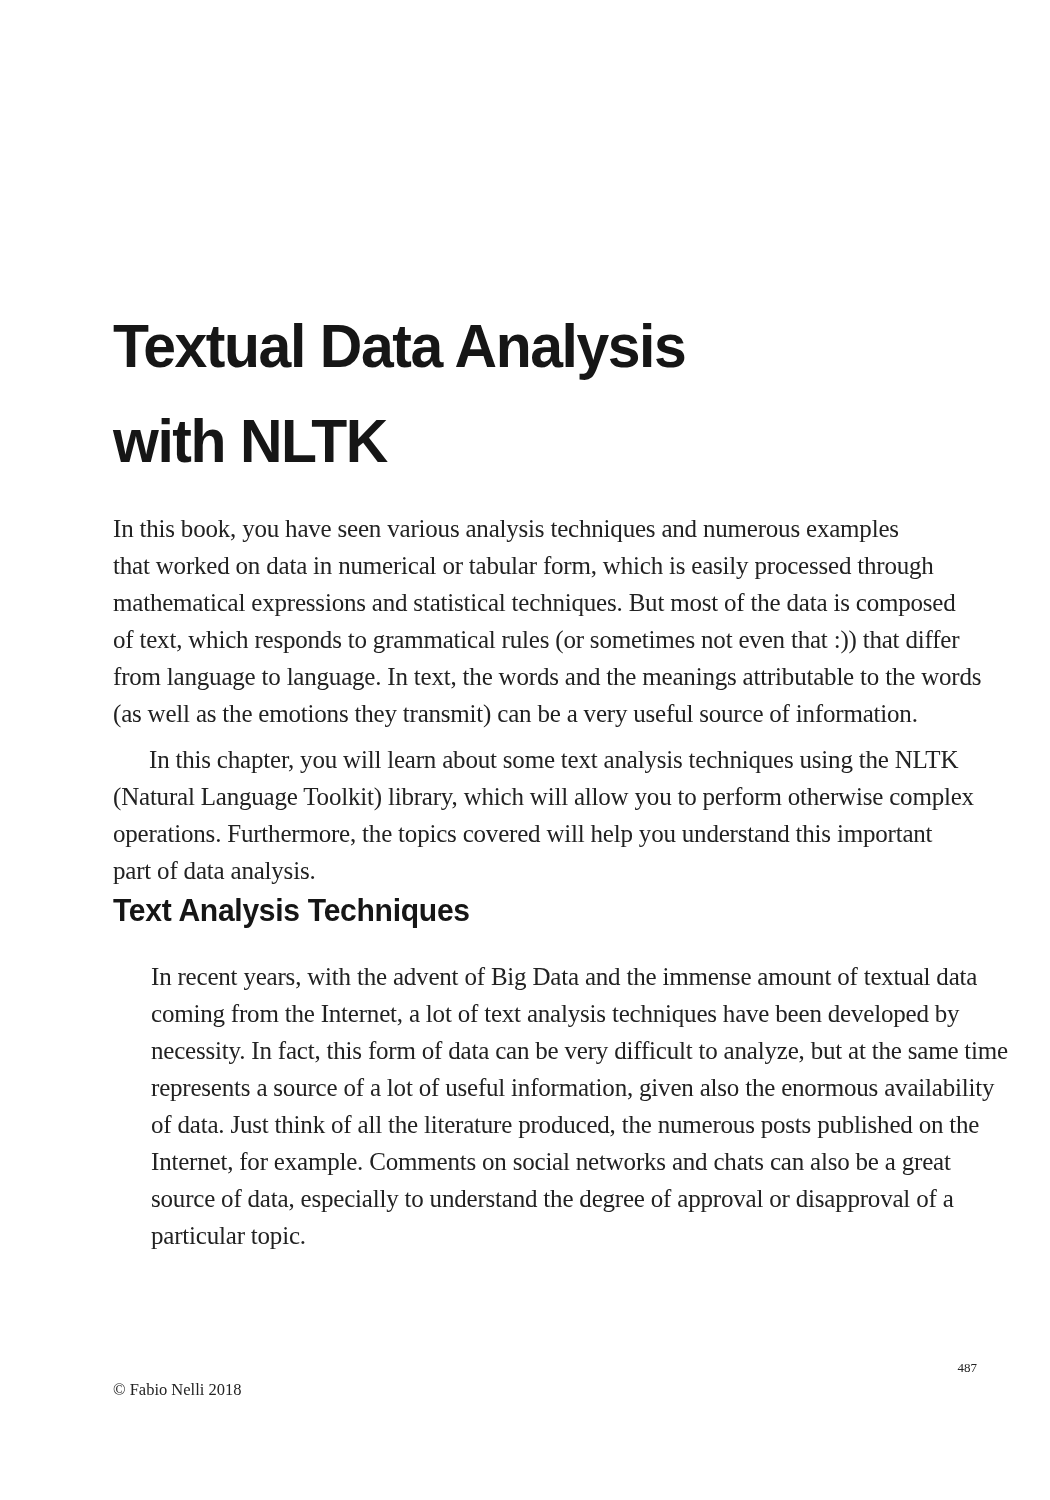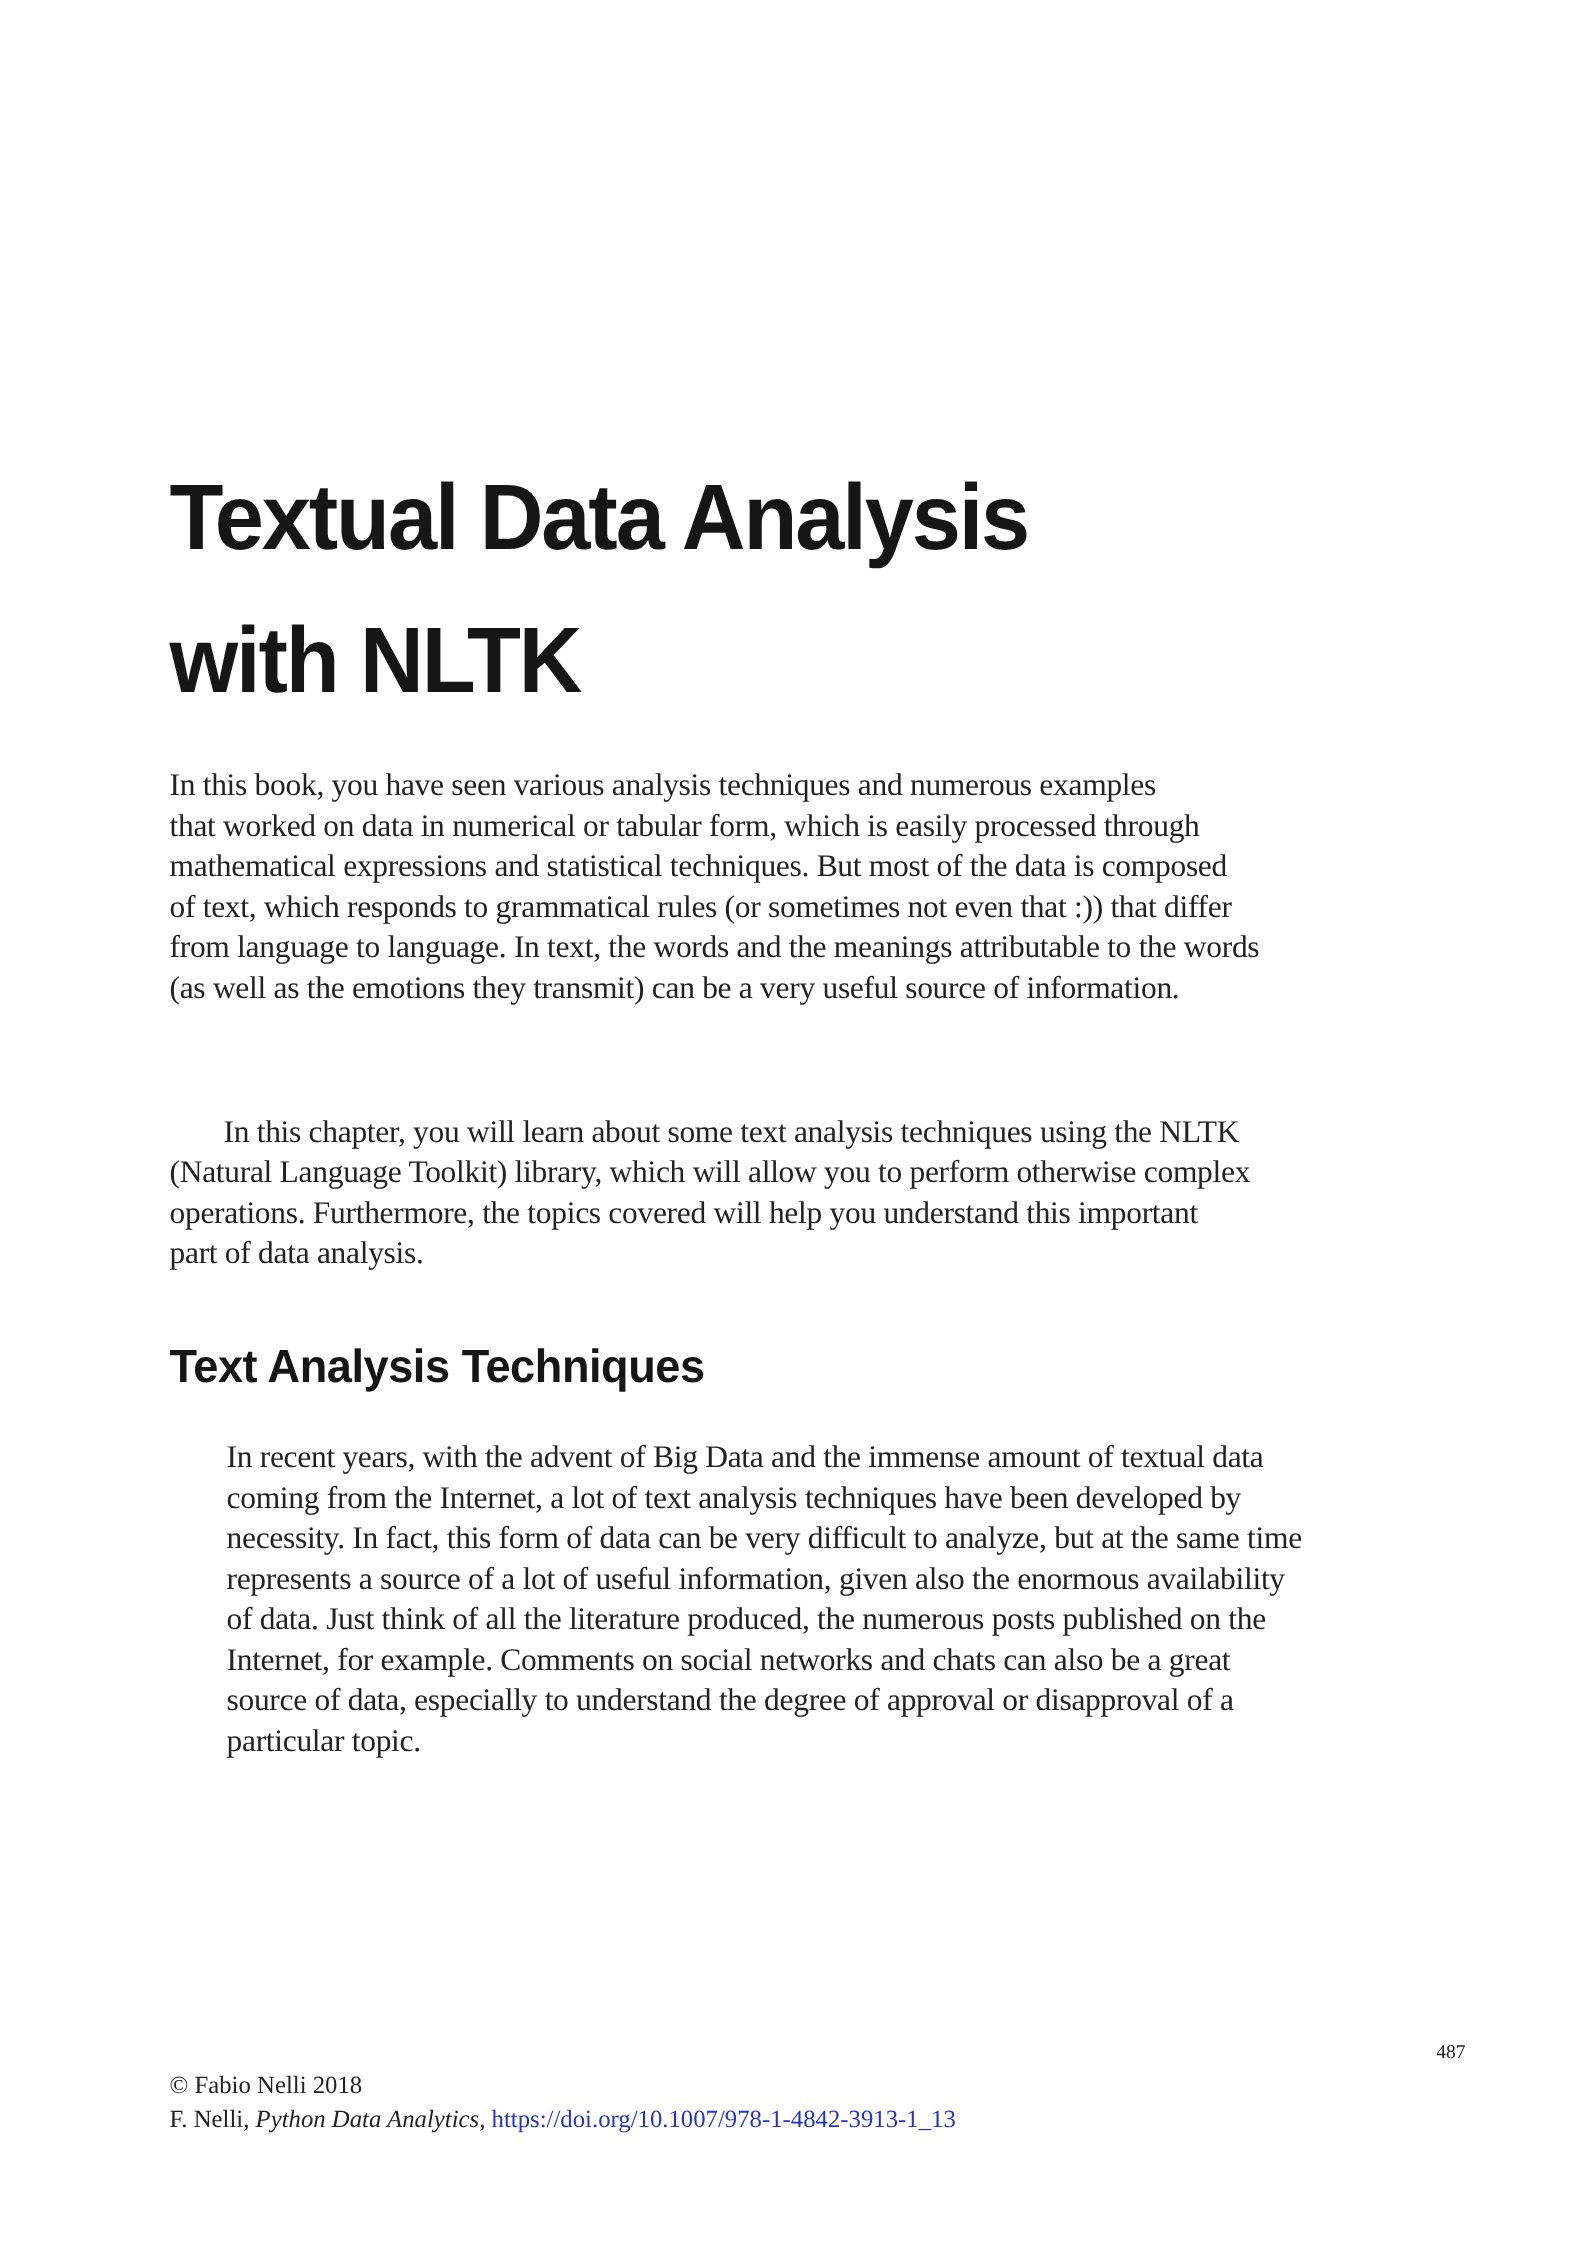--- a/index.html
+++ b/index.html
@@ -34,22 +34,22 @@
     letter-spacing: -1.5px;
     color: #161616;
     white-space: pre-line;
     transform: scaleX(0.95);
     transform-origin: left top;
   }
   .body-para {
     position: absolute;
     left: 113px;
     width: 905px;
-    font-size: 21px;
-    line-height: 27px;
+    font-size: 25px;
+    line-height: 37px;
     letter-spacing: -0.2px;
     color: #222222;
     white-space: pre-line;
     margin: 0;
   }
   .para-1 { top: 510px; }
   .para-2 { top: 710px; text-indent: 36px; margin-top: 31px; }
   .section-heading {
     position: absolute;
     left: 113px;
@@ -123,17 +123,14 @@
 represents a source of a lot of useful information, given also the enormous availability
 of data. Just think of all the literature produced, the numerous posts published on the
 Internet, for example. Comments on social networks and chats can also be a great
 source of data, especially to understand the degree of approval or disapproval of a
 particular topic.</p>
 
   <div class="page-number">487</div>
 
   <div class="footer-copyright">© Fabio Nelli 2018</div>
 
-  <div class="footer-citation">
-    <span>F. Nelli, </span><span class="book-title">Python Data Analytics</span><span>, </span><a class="doi-link">https://doi.org/10.1007/978-1-4842-3913-1_13</a>
-  </div>
 
 </div>
 
 </body></html>

